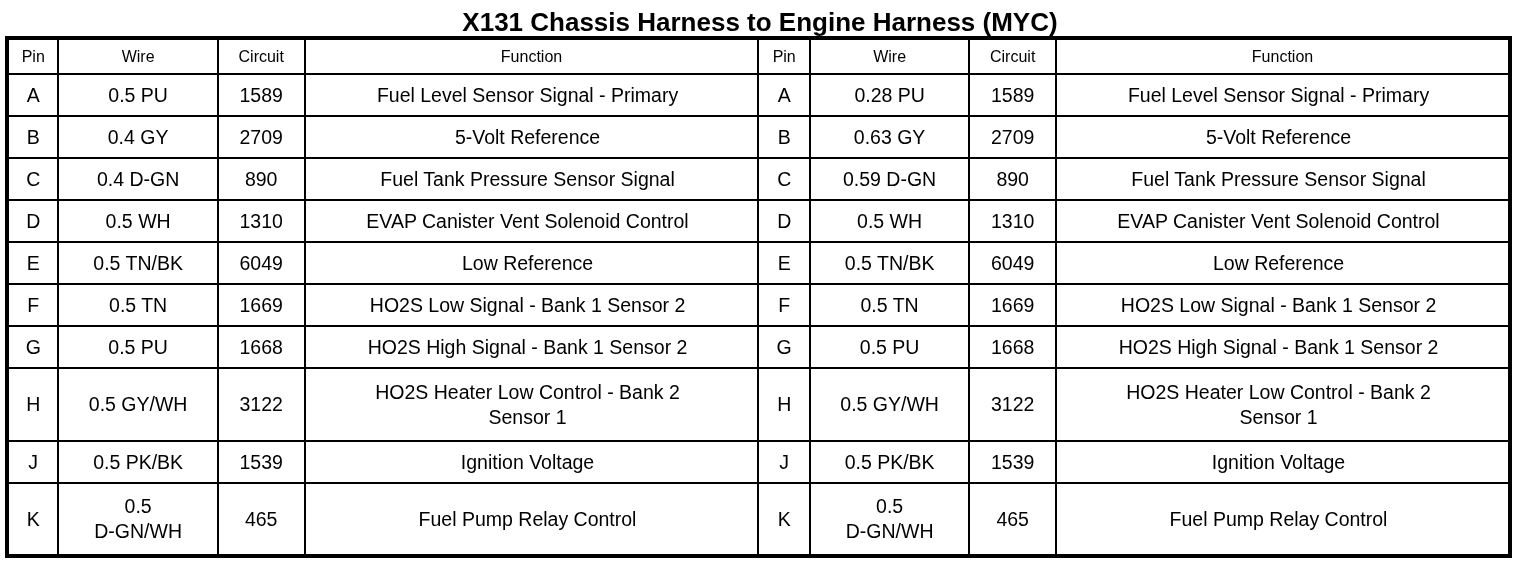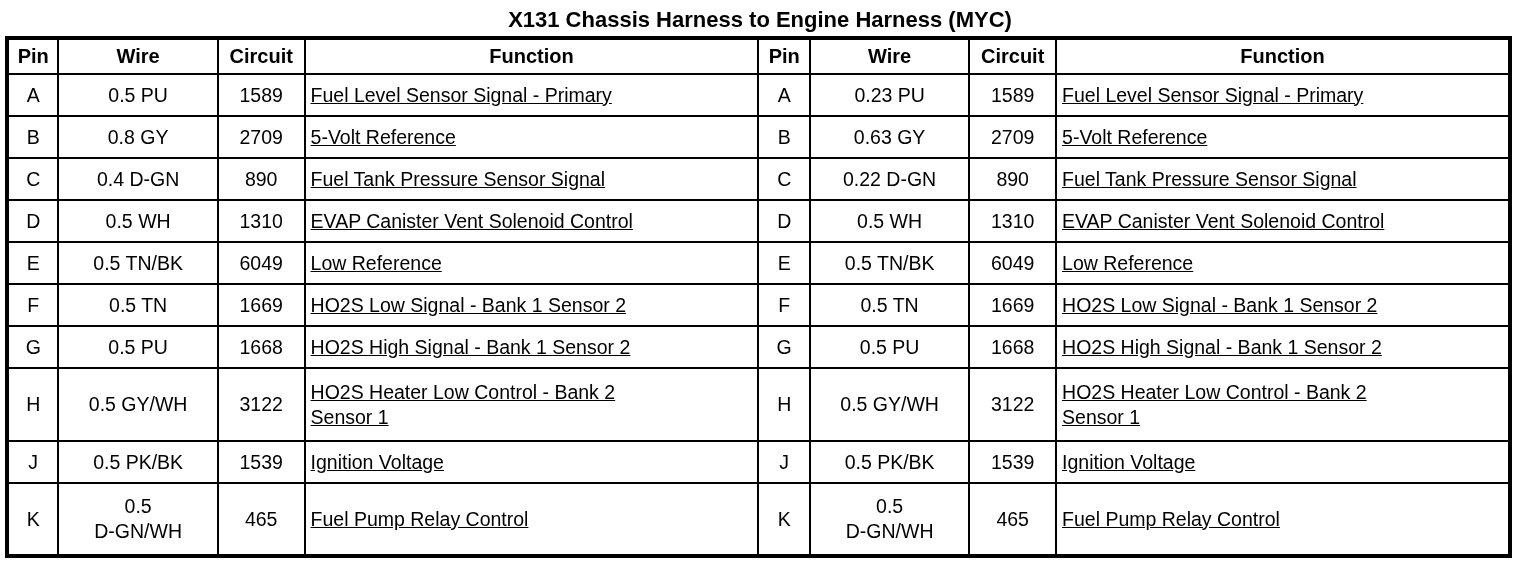--- a/index.html
+++ b/index.html
@@ -10,55 +10,54 @@
   body {
     width: 1520px;
     height: 578px;
     font-family: "Liberation Sans", sans-serif;
     color: #000000;
     overflow: hidden;
   }
   .page-title {
     text-align: center;
     font-weight: bold;
-    font-size: 22px;
+    font-size: 26px;
     padding-top: 7px;
     height: 36px;
     box-sizing: border-box;
   }
   table.pinout {
     border-collapse: collapse;
     table-layout: fixed;
     width: 1507px;
     margin-left: 5px;
     border: 4px solid #000000;
   }
   table.pinout th, table.pinout td {
     border: 2px solid #000000;
     overflow: hidden;
     padding: 0;
   }
   table.pinout th {
-    font-size: 20px;
-    font-weight: bold;
+    font-size: 16px;
+    font-weight: normal;
     text-align: center;
     height: 33px;
   }
   table.pinout td {
     font-size: 19.5px;
     line-height: 1.28;
     vertical-align: middle;
     text-align: center;
     white-space: pre-line;
   }
   table.pinout td.function {
-    text-align: left;
+    text-align: center;
     padding-left: 5px;
     padding-right: 13px;
-    text-decoration: underline;
   }
   table.pinout tr.row-normal { height: 42px; }
   table.pinout tr.row-tall   { height: 73px; }
 </style>
 </head>
 <body>
 
 <div class="page-title">X131 Chassis Harness to Engine Harness (MYC)</div>
 
 <table class="pinout">
@@ -84,41 +83,41 @@
       <th>Function</th>
     </tr>
   </thead>
   <tbody id="table-body">
       <tr class="row-normal">
         <td class="pin">A</td>
         <td class="wire">0.5 PU</td>
         <td class="circuit">1589</td>
         <td class="function">Fuel Level Sensor Signal - Primary</td>
         <td class="pin">A</td>
-        <td class="wire">0.23 PU</td>
+        <td class="wire">0.28 PU</td>
         <td class="circuit">1589</td>
         <td class="function">Fuel Level Sensor Signal - Primary</td>
       </tr>
       <tr class="row-normal">
         <td class="pin">B</td>
-        <td class="wire">0.8 GY</td>
+        <td class="wire">0.4 GY</td>
         <td class="circuit">2709</td>
         <td class="function">5-Volt Reference</td>
         <td class="pin">B</td>
         <td class="wire">0.63 GY</td>
         <td class="circuit">2709</td>
         <td class="function">5-Volt Reference</td>
       </tr>
       <tr class="row-normal">
         <td class="pin">C</td>
         <td class="wire">0.4 D-GN</td>
         <td class="circuit">890</td>
         <td class="function">Fuel Tank Pressure Sensor Signal</td>
         <td class="pin">C</td>
-        <td class="wire">0.22 D-GN</td>
+        <td class="wire">0.59 D-GN</td>
         <td class="circuit">890</td>
         <td class="function">Fuel Tank Pressure Sensor Signal</td>
       </tr>
       <tr class="row-normal">
         <td class="pin">D</td>
         <td class="wire">0.5 WH</td>
         <td class="circuit">1310</td>
         <td class="function">EVAP Canister Vent Solenoid Control</td>
         <td class="pin">D</td>
         <td class="wire">0.5 WH</td>

